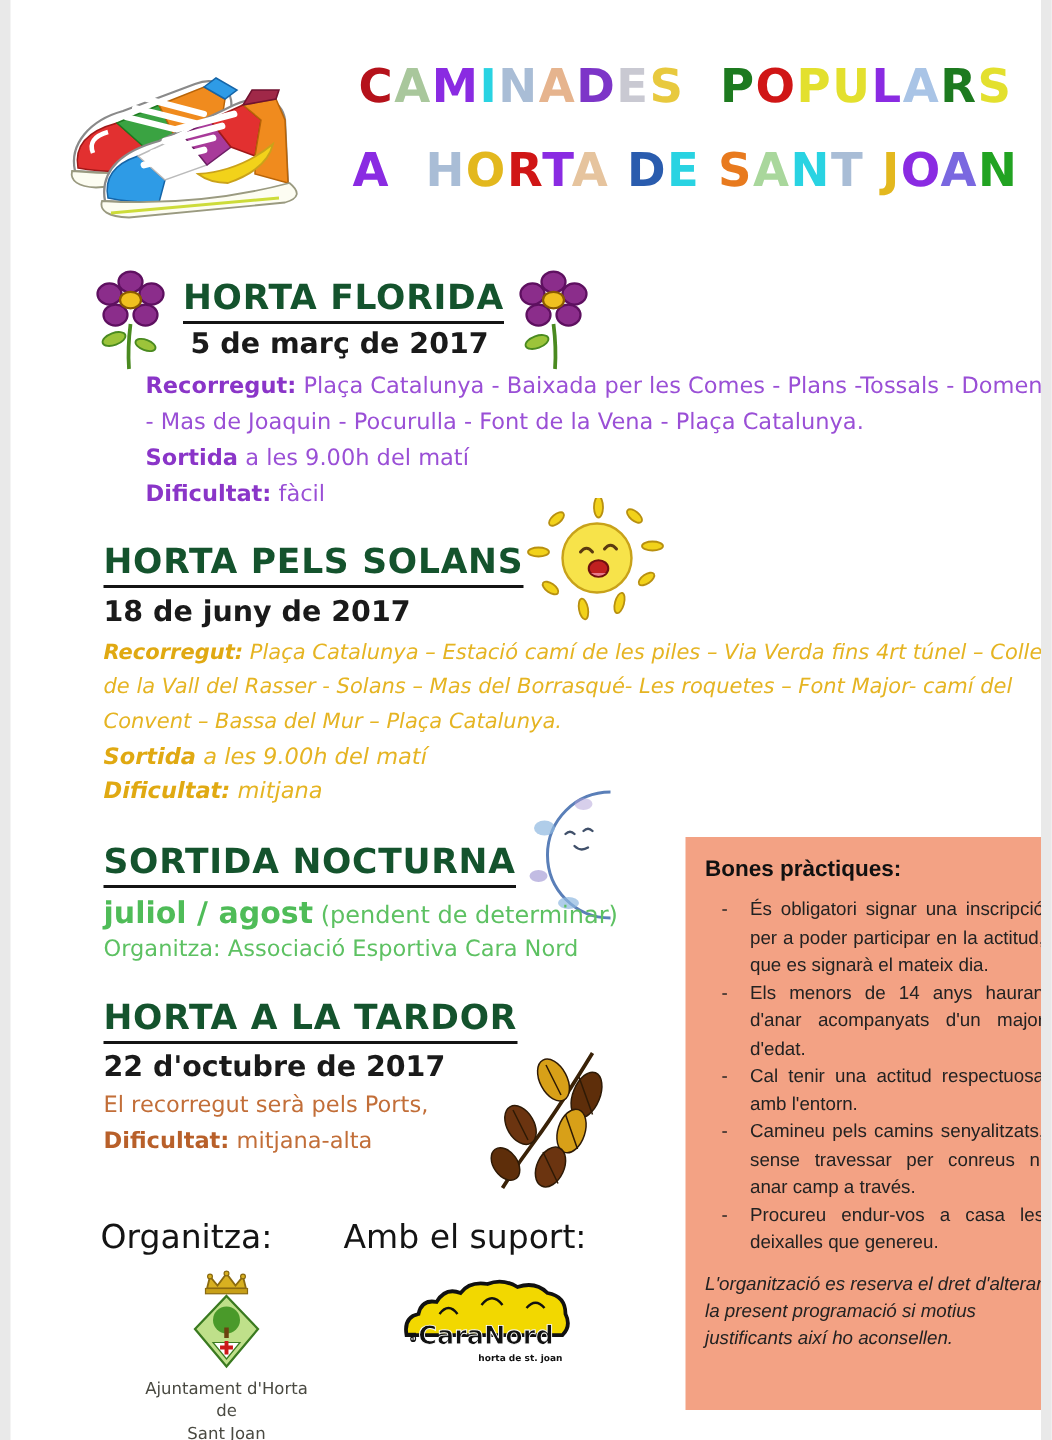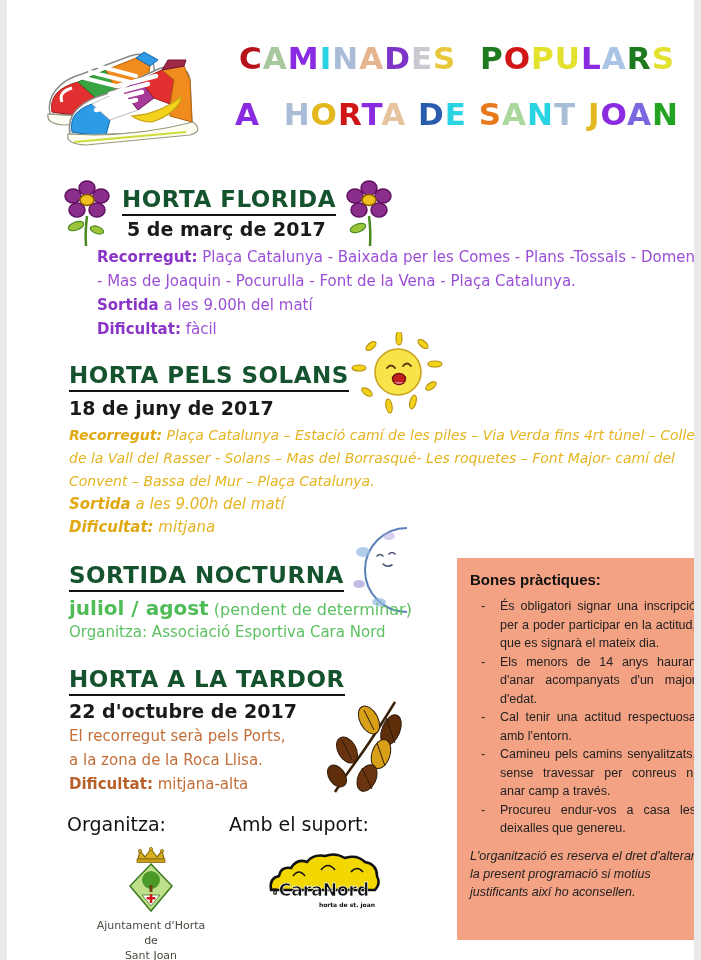--- a/index.html
+++ b/index.html
@@ -65,21 +65,21 @@
   .bullet{display:flex;font-size:12.5px;line-height:18.5px;}
   .bullet .dash{width:30px;flex:0 0 30px;padding-left:11px;box-sizing:border-box;}
   .bullet .btxt{flex:1;text-align:justify;}
   .bones-footer{
     margin-top:9px;
     font-style:italic;
     font-size:12.5px;
     line-height:18px;
     color:#222;
   }
-  .footer-label{font-size:19px;color:#141414;white-space:nowrap;}
+  .footer-label{font-size:22px;color:#141414;white-space:nowrap;}
   .logo-caption{
     font-size:11px;color:#4a4a42;text-align:center;line-height:15px;
     font-family:"DejaVu Sans",sans-serif;
   }
 </style>
 </head>
 <body>
 
 <div class="page">
 
@@ -197,21 +197,20 @@
     <span class="green-note">(pendent de determinar)</span>
   </div>
   <div class="abs body-text green" style="left:62px;top:620px;width:400px;">Organitza: Associació Esportiva Cara Nord</div>
 
   <div class="abs" style="left:62px;top:666px;">
     <span class="sec-title">HORTA A LA TARDOR</span>
   </div>
   <div class="abs sec-date" style="left:62px;top:700px;">22 d'octubre de 2017</div>
   <div class="abs body-text brown" style="left:62px;top:724px;width:260px;">
     <div>El recorregut serà pels Ports,</div>
-    <div>a la zona de la Roca Llisa.</div>
     <div><span class="lbl">Dificultat:</span> <span>mitjana-alta</span></div>
   </div>
   <svg class="abs" style="left:316px;top:698px;" width="80" height="98" viewBox="0 0 80 98">
     <path d="M72,4 Q50,40 34,62 Q22,78 12,94" stroke="#3a2208" stroke-width="2.5" fill="none"></path>
     <g stroke="#2e1a06" stroke-width="1">
       <ellipse cx="46" cy="22" rx="9" ry="15" fill="#d8a018" transform="rotate(-28 46 22)"></ellipse>
       <ellipse cx="68" cy="32" rx="9" ry="16" fill="#5e2e0a" transform="rotate(22 68 32)"></ellipse>
       <ellipse cx="58" cy="56" rx="9" ry="15" fill="#d8a018" transform="rotate(18 58 56)"></ellipse>
       <ellipse cx="24" cy="52" rx="9" ry="14" fill="#6b3410" transform="rotate(-30 24 52)"></ellipse>
       <ellipse cx="44" cy="80" rx="9" ry="14" fill="#6b3410" transform="rotate(25 44 80)"></ellipse>

